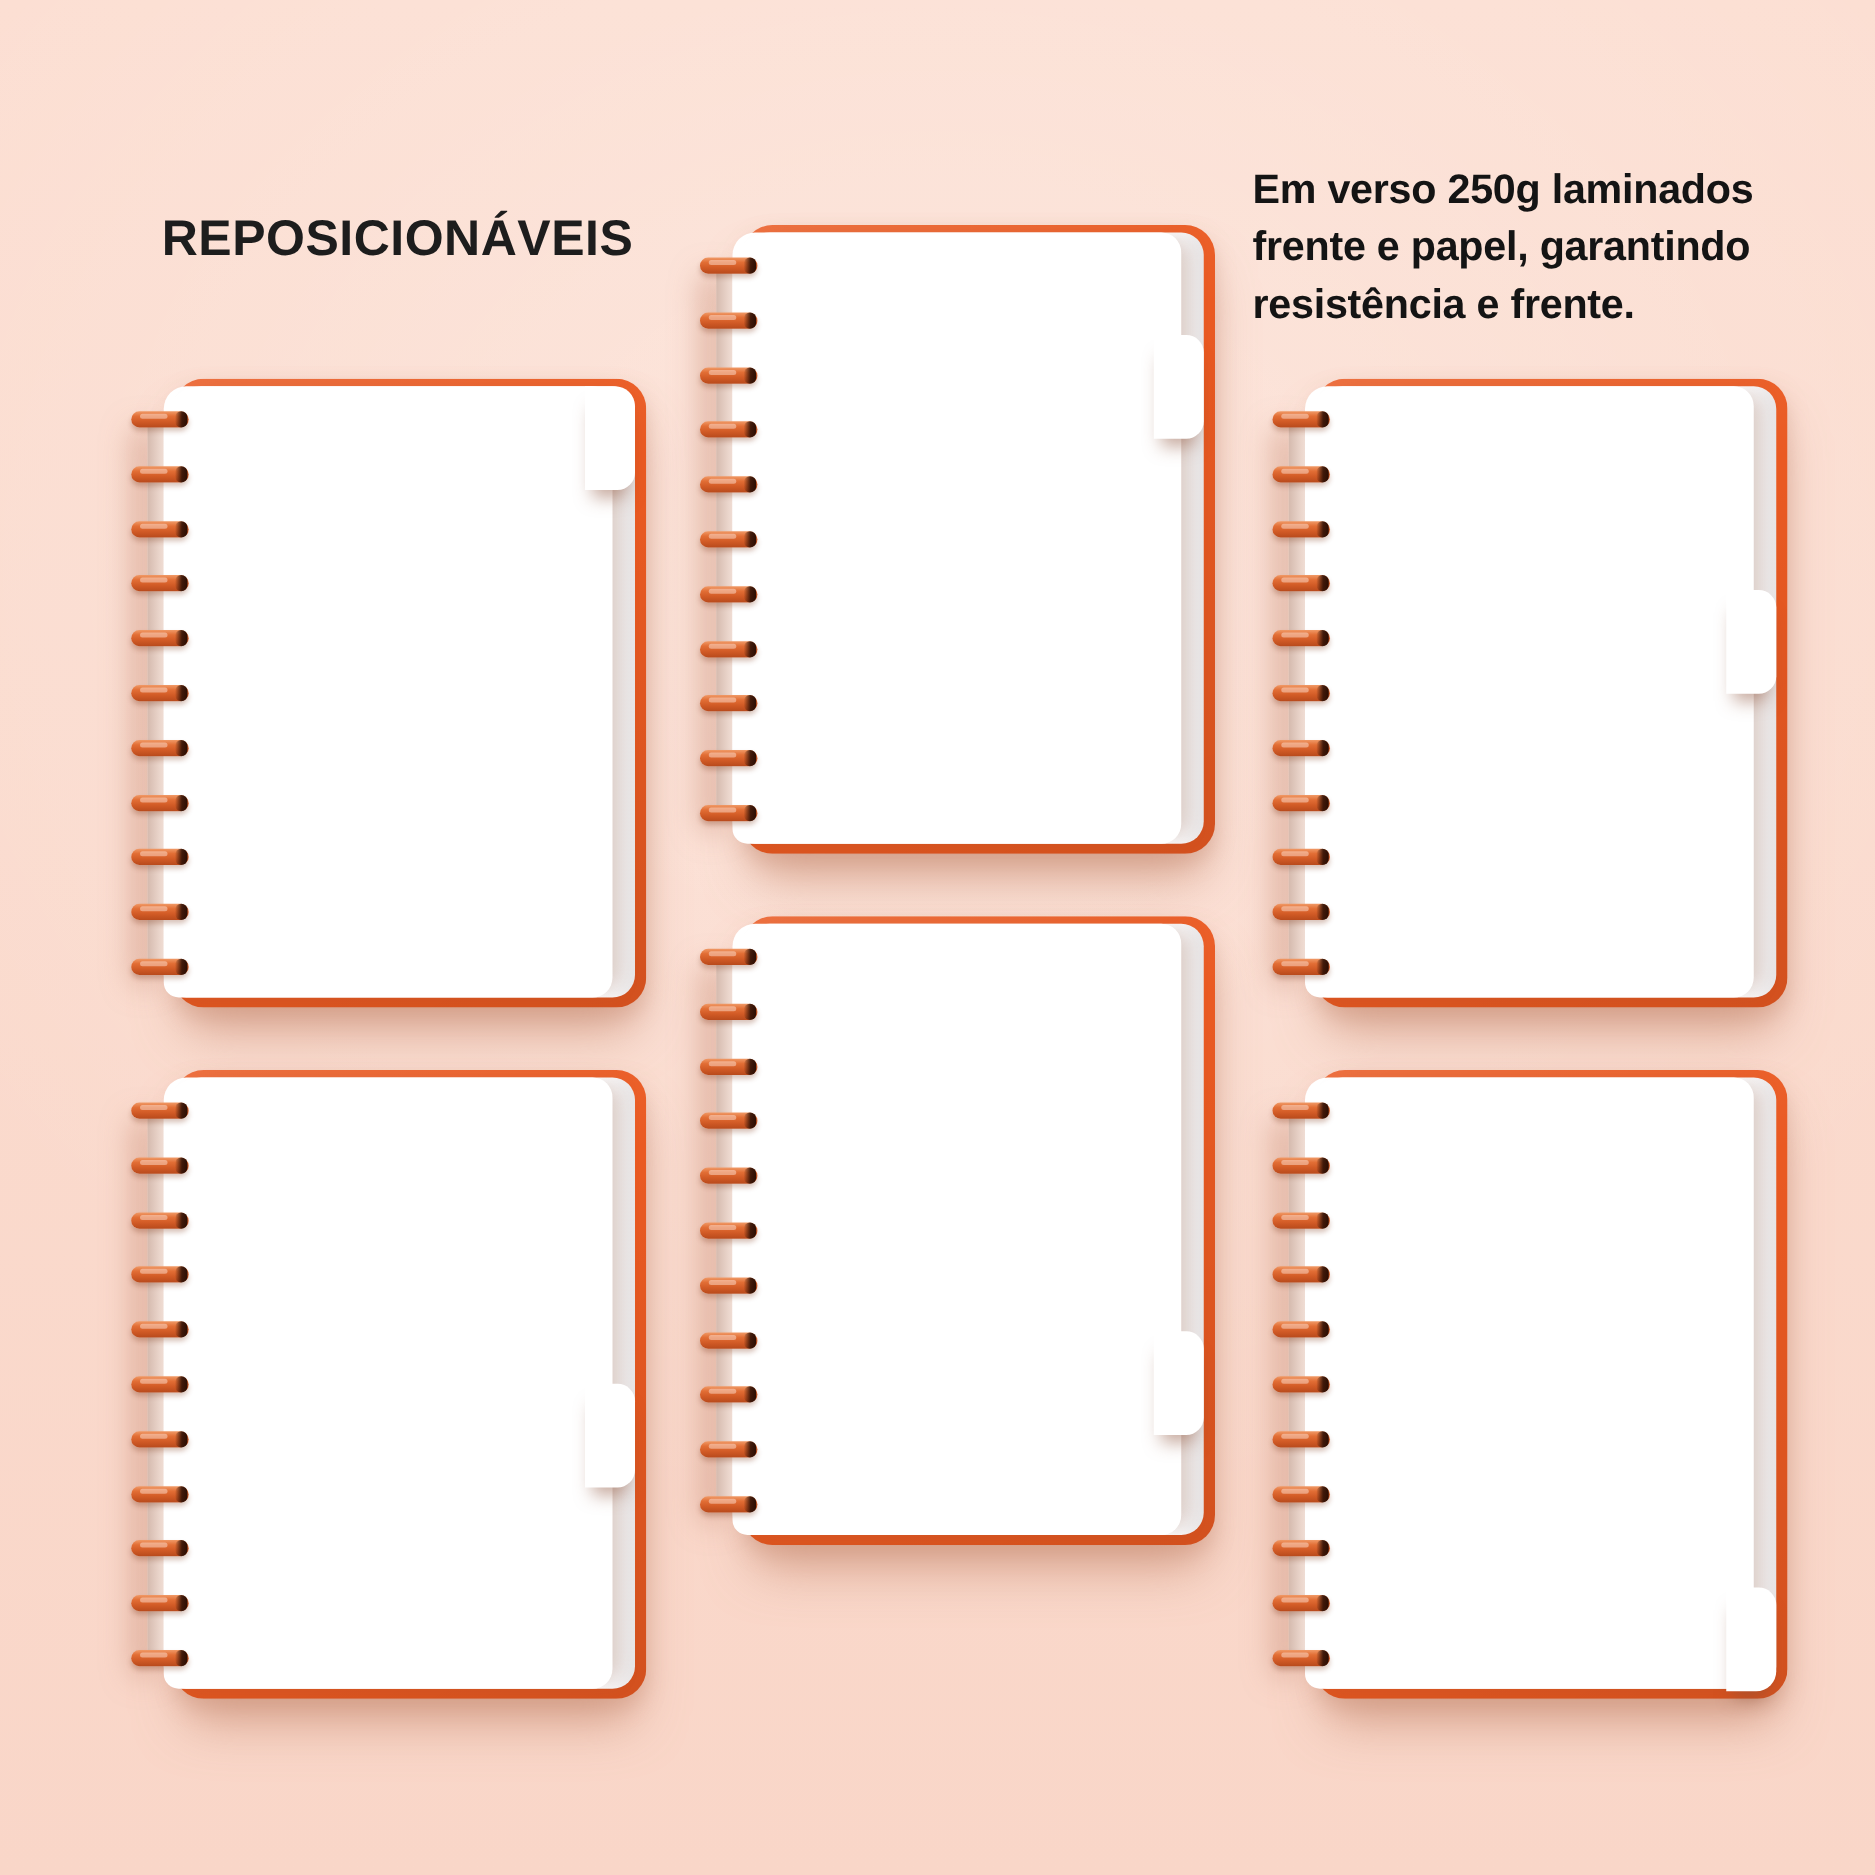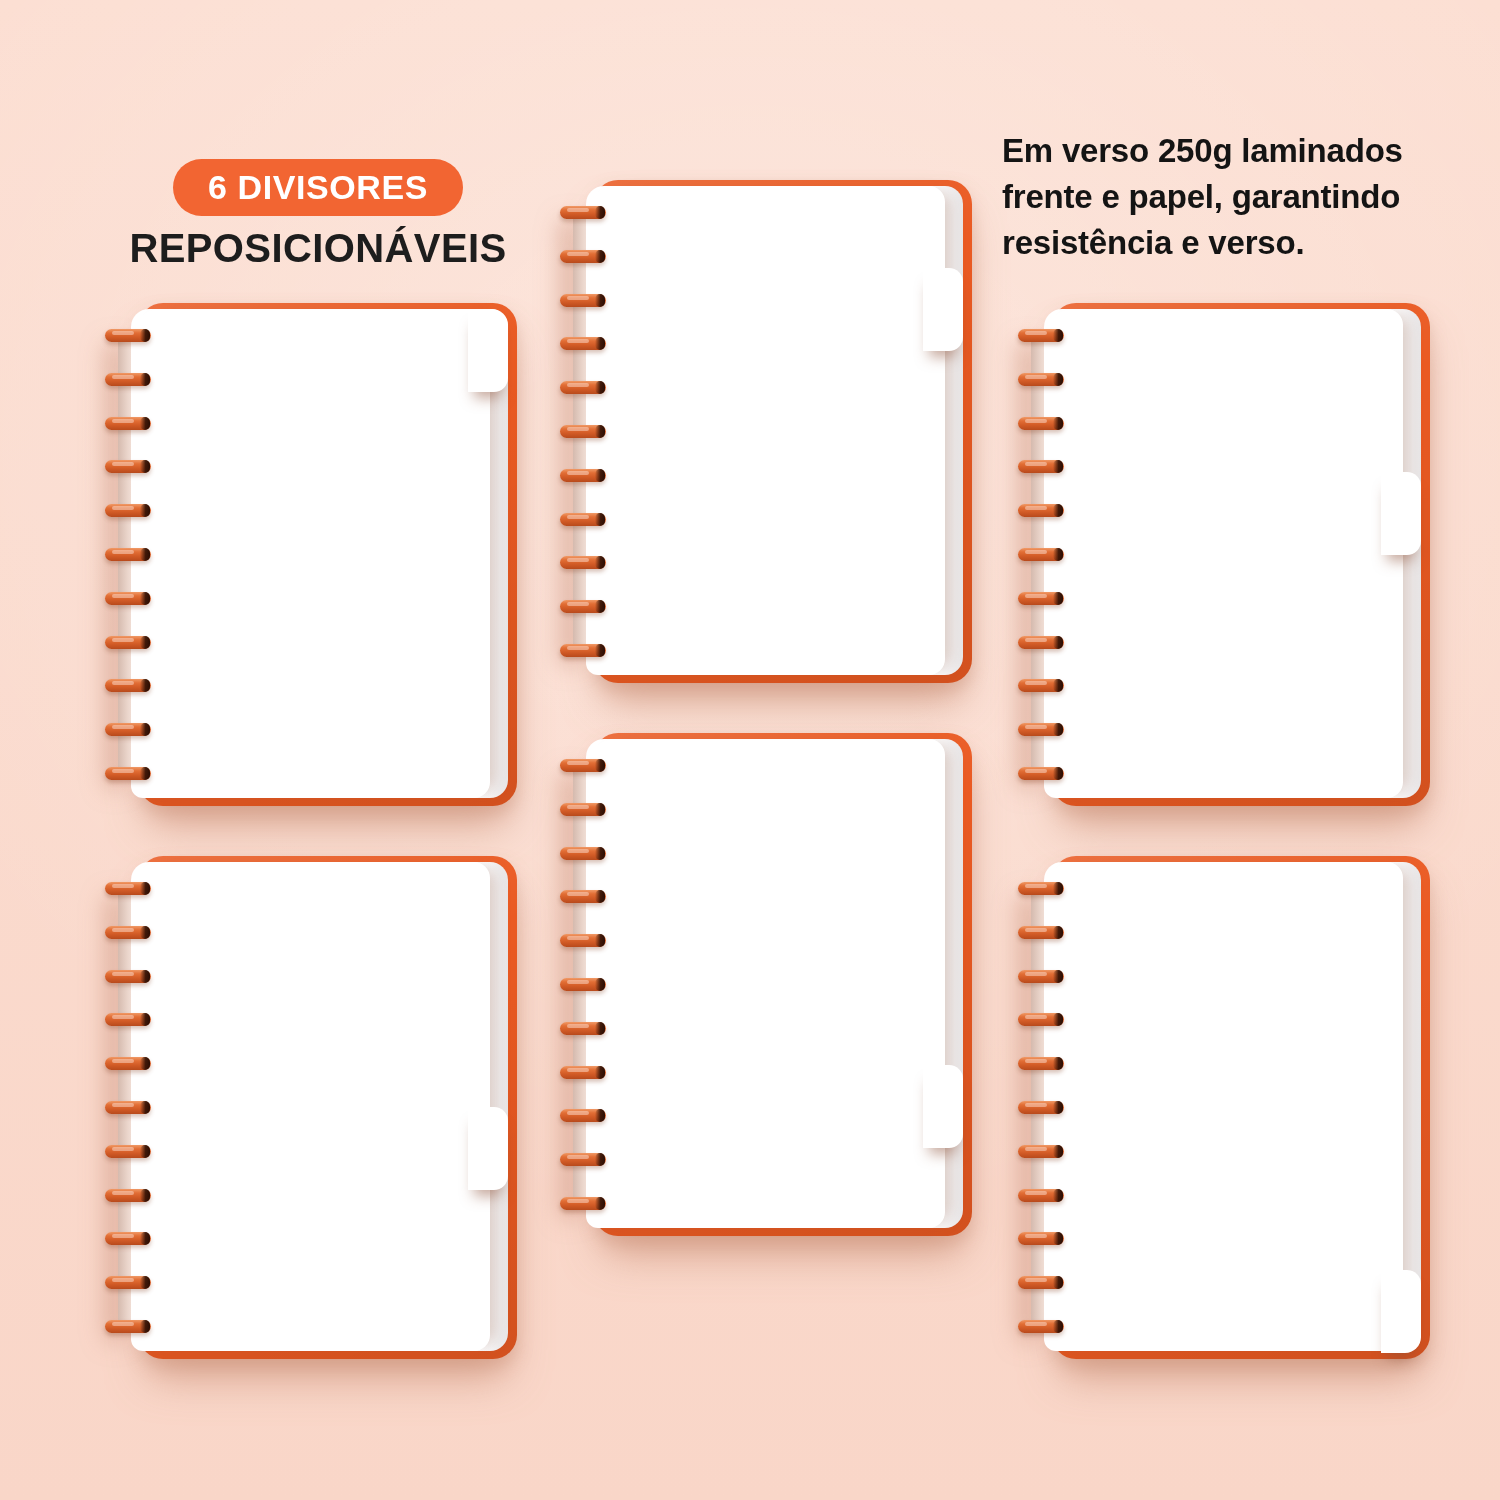--- a/index.html
+++ b/index.html
@@ -78,28 +78,27 @@
   }
   .ring::after{
     content:"";position:absolute;right:1px;top:0;width:10px;height:13px;border-radius:6px;
     background:linear-gradient(90deg, rgba(60,20,5,0) 0%, rgba(45,15,4,.88) 55%, #2A0D03 100%);
   }
 </style>
 </head>
 <body>
 
 <div class="headline">
-  <div class="badge">6 DIVISORES</div>
   <div class="subtitle">REPOSICIONÁVEIS</div>
 </div>
 
 <div class="description">
   <div>Em verso 250g laminados</div>
   <div>frente e papel, garantindo</div>
-  <div>resistência e verso.</div>
+  <div>resistência e frente.</div>
 </div>
 
 <div class="grid">
     <div class="notebook" style="left: 105px; top: 303px;">
     <div class="cover"></div>
     <div class="spine"></div>
     <div class="underpage"></div>
     <div class="frontpage"></div>
     <div class="tab" style="top: 6px; border-top-right-radius: 16px;"></div>
     <div class="rings">

